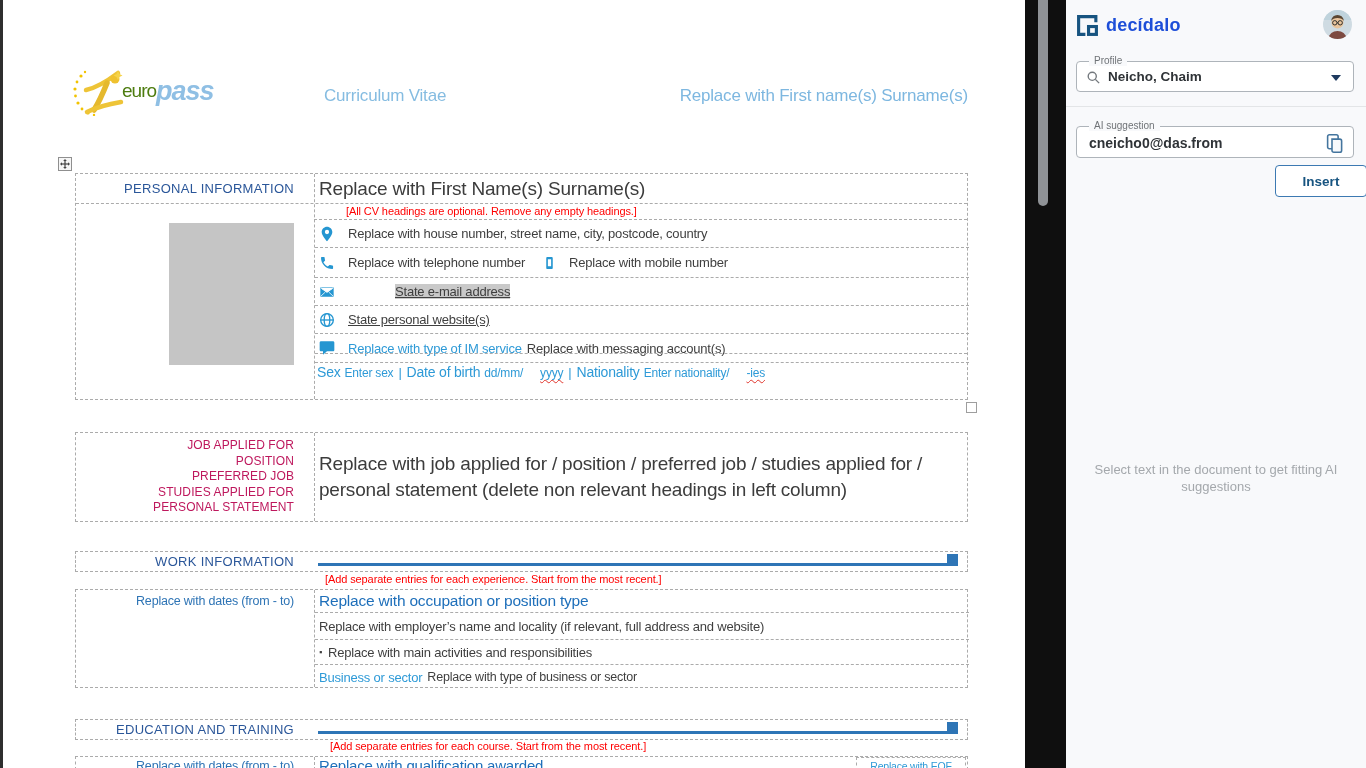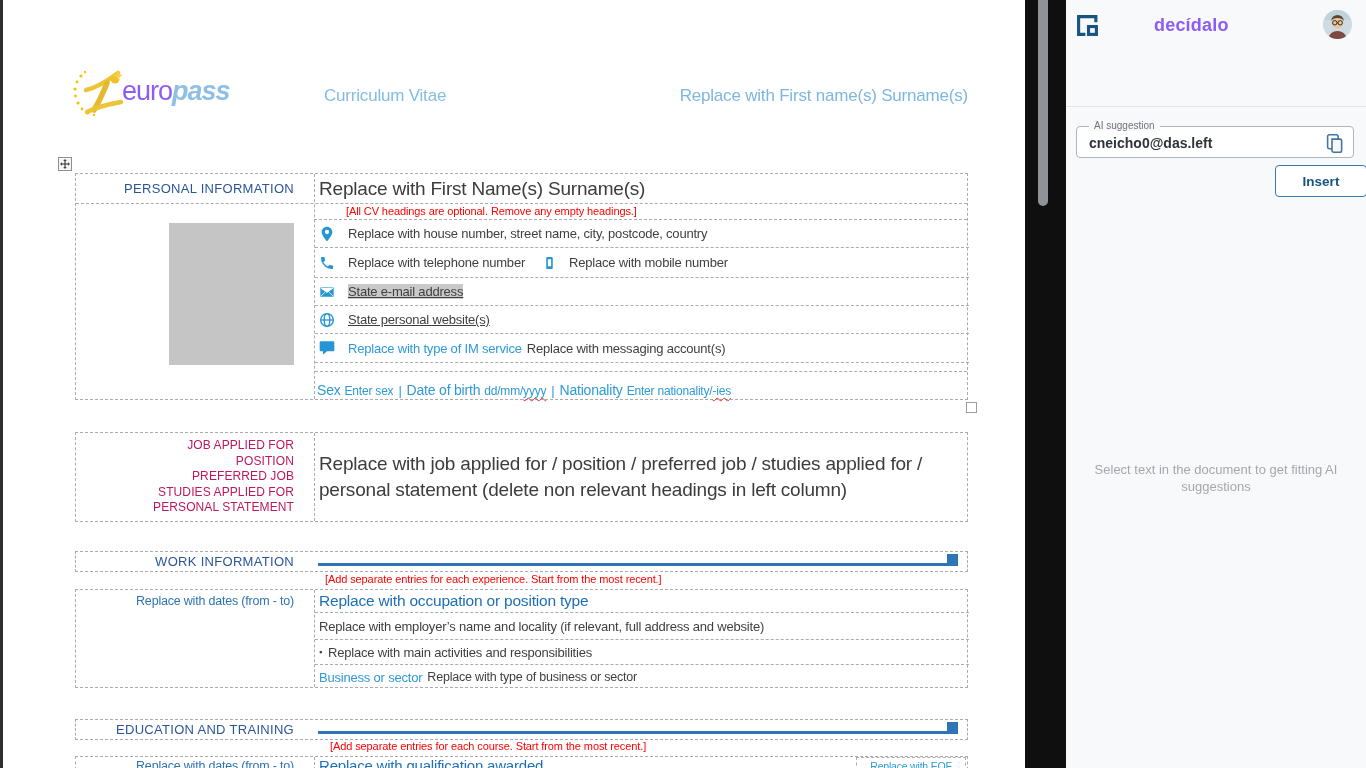--- a/index.html
+++ b/index.html
@@ -8,21 +8,21 @@
   .stage { position:relative; width:1366px; height:768px; }
 
   
   #doc { position:absolute; left:0; top:0; width:1025px; height:768px; background:#fff; overflow:hidden; letter-spacing:-0.2px; }
   .doc-left-edge { position:absolute; left:0; top:0; width:3px; height:768px; background:#2e2e2e; }
   .dashed { border:1px dashed #ababab; }
   .dash-b { border-bottom:1px dashed #ababab; }
 
   
   .logo-row { position:absolute; left:72px; top:66px; display:flex; align-items:center; }
-  .logo-euro { font-size:27px; color:#8b5cf6; letter-spacing:-1px; margin-left:-8px; }
+  .logo-euro { font-size:19px; color:#4d7c0f; letter-spacing:-1px; margin-left:-8px; }
   .logo-pass { font-size:27px; color:#8fbfe4; font-weight:bold; font-style:italic; letter-spacing:-1px; }
   .cv-title { position:absolute; left:324px; top:86px; font-size:17px; color:#85bce1; }
   .hdr-name { position:absolute; left:600px; top:86px; width:368px; text-align:right; font-size:17px; color:#7db7e0; }
 
   
   .move-handle { position:absolute; left:58px; top:157px; width:14px; height:14px; background:#f6f6f6; border:1px solid #8f8f8f; display:flex; align-items:center; justify-content:center; }
   .resize-handle { position:absolute; left:966px; top:402px; width:11px; height:11px; background:#fff; border:1px solid #9e9e9e; }
 
   
   .tbl { position:absolute; left:75px; width:893px; }
@@ -34,25 +34,25 @@
   .full-line { position:absolute; left:0; right:0; top:29px; border-top:1px dashed #ababab; }
   .red-note { color:#ff0000; font-size:11px; letter-spacing:-0.1px; }
   .pi-note { position:absolute; left:270px; top:31px; }
   .pi-note-line { position:absolute; left:238px; right:0; top:45px; border-top:1px dashed #ababab; }
   .photo { position:absolute; left:93px; top:49px; width:125px; height:142px; background:#c5c5c5; }
   .crow { position:absolute; left:239px; width:654px; display:flex; align-items:center; padding-left:4px; font-size:13px; color:#3f3f3f; }
   .crow .ic { width:16px; height:16px; flex:0 0 16px; margin-right:13px; }
   .hl { background:#c9c9c9; text-decoration:underline; }
   .ul { text-decoration:underline; }
   .lblue { color:#2e9ad7; }
-  .sexrow { position:absolute; left:239px; right:0; top:197px; height:32px; border-top:1px dashed #ababab; display:flex; align-items:flex-end; padding:0 0 5px 2px; color:#2e9ad7; white-space:nowrap; }
+  .sexrow { position:absolute; left:239px; right:0; top:179px; height:32px; border-top:1px dashed #ababab; display:flex; align-items:flex-end; padding:0 0 5px 2px; color:#2e9ad7; white-space:nowrap; }
   .sexrow .lbl { font-size:14px; }
   .sexrow .val { font-size:12px; margin-left:4px; }
   .sexrow .sep { font-size:13px; margin:0 5px; }
-  .wavy { text-decoration:underline; text-decoration-style:wavy; text-decoration-color:#e0342b; text-decoration-thickness:1px; text-underline-offset:2px; }
+  .wavy { text-decoration:underline; text-decoration-style:wavy; text-decoration-color:#e0342b; text-decoration-thickness:1px; text-underline-offset:2px;margin-left:17px; }
 
   
   #job { top:432px; height:90px; }
   .job-left { position:absolute; left:0; top:0; width:238px; height:100%; display:flex; flex-direction:column; justify-content:center; align-items:flex-end; padding-right:20px; }
   .job-left div { font-size:12px; line-height:15.5px; color:#be185d; letter-spacing:0.1px; }
   .job-body { position:absolute; left:239px; top:0; width:652px; height:100%; display:flex; align-items:center; padding-left:4px; font-size:19px; line-height:26px; color:#3c3c3c; }
 
   
   .sec-row { position:absolute; left:75px; width:893px; height:21px; border:1px dashed #ababab; }
   .sec-row .label { position:absolute; left:0; top:0; width:238px; height:100%; display:flex; align-items:center; justify-content:flex-end; padding-right:20px; }
@@ -73,21 +73,21 @@
   .eqf { position:absolute; left:780px; top:0; width:110px; height:14px; border:1px dashed #ababab; border-bottom:none; text-align:center; font-size:10.5px; color:#2e9ad7; padding-top:2px; }
 
   .note-abs { position:absolute; }
 
   
   #scrollstrip { position:absolute; left:1025px; top:0; width:41px; height:768px; background:#0f0f0f; }
   #scrollthumb { position:absolute; left:13px; top:0; width:10px; height:206px; background:#8f9296; border-radius:0 0 5px 5px; }
 
   
   #sidebar { position:absolute; left:1066px; top:0; width:300px; height:768px; background:#f8f9fb; }
-  .brand-text { position:absolute; left:40px; top:15px; font-size:18px; font-weight:600; color:#8b5cf6; letter-spacing:0.2px;margin-left:48px; }
+  .brand-text { position:absolute; left:40px; top:15px; font-size:18px; font-weight:600; color:#1d4ed8; letter-spacing:0.2px; }
   .avatar { position:absolute; left:257px; top:10px; width:29px; height:29px; border-radius:50%; overflow:hidden; }
   .field { position:absolute; left:10px; background:#fff; border:1px solid #aeb4ba; border-radius:4px; }
   .field-label { position:absolute; left:12px; top:-7px; font-size:10px; color:#6f7377; background:#f8f9fb; padding:0 5px; }
   #profile-field { top:61px; width:278px; height:31px; }
   .profile-value { position:absolute; left:31px; top:7px; font-size:13.5px; font-weight:600; color:#2f3337; }
   .caret { position:absolute; right:12px; top:13px; width:0; height:0; border-left:5px solid transparent; border-right:5px solid transparent; border-top:6px solid #1e3a5f; }
   .divider { position:absolute; left:0; top:106px; width:300px; height:1px; background:#e3e5e7; }
   #ai-field { top:126px; width:278px; height:32px; }
   .ai-value { position:absolute; left:12px; top:8px; font-size:14px; font-weight:600; color:#2f3337; }
   .copy-btn { position:absolute; right:7px; top:6px; width:21px; height:21px; cursor:pointer; }
@@ -167,21 +167,21 @@
         <svg class="ic" viewBox="0 0 24 24">
           <path fill="#2596d1" d="M6.6 10.8c1.4 2.8 3.8 5.2 6.6 6.6l2.2-2.2c.3-.3.7-.4 1-.2 1.2.4 2.4.6 3.7.6.6 0 1 .4 1 1V20c0 .6-.4 1-1 1C10.6 21 3 13.4 3 4c0-.6.4-1 1-1h3.5c.6 0 1 .4 1 1 0 1.3.2 2.5.6 3.7.1.3 0 .7-.2 1l-2.3 2.1z"></path>
         </svg>
         <span>Replace with telephone number</span>
         <svg class="ic" style="margin-left:18px; width:13px; flex-basis:13px;" viewBox="0 0 24 24">
           <path fill="#2596d1" d="M16 1H8C6.9 1 6 1.9 6 3v18c0 1.1.9 2 2 2h8c1.1 0 2-.9 2-2V3c0-1.1-.9-2-2-2zm-1 17H9V5h6v13z"></path>
         </svg>
         <span>Replace with mobile number</span>
       </div>
 
-      <div class="crow dash-b" style="top:104px; height:28px;">
+      <div class="crow dash-b" style="top:104px; height:28px;gap:47px;">
         <svg class="ic" viewBox="0 0 24 24">
           <path fill="#2596d1" d="M22 5H2v14h20V5zm-2 2.4L12 13 4 7.4V6.2l8 5.6 8-5.6v1.2z"></path>
           <path fill="#fff" d="M2.5 5.5l9.5 6.6 9.5-6.6M2.5 18.5l7-6.5M21.5 18.5l-7-6.5" stroke="#fff" stroke-width="1.2"></path>
         </svg>
         <span class="hl">State e-mail address</span>
       </div>
 
       <div class="crow dash-b" style="top:132px; height:28px;">
         <svg class="ic" viewBox="0 0 24 24">
           <g fill="none" stroke="#2596d1" stroke-width="2">
@@ -288,26 +288,37 @@
         <path d="M8,11 q1,-6 6.5,-6 q5.5,0 6.5,6 q-2,-3 -6.5,-3 q-4.5,0 -6.5,3z" fill="#5a4632"></path>
         <g fill="none" stroke="#30302e" stroke-width="1">
           <circle cx="11.8" cy="12.8" r="2.2"></circle>
             <circle cx="17.2" cy="12.8" r="2.2"></circle>
             <path d="M14,12.8 h1"></path>
         </g>
         <path d="M5,29 q2,-8 9.5,-8 q7.5,0 9.5,8z" fill="#7d4a41"></path>
       </svg>
     </div>
 
+    <div id="profile-field" class="field">
+      <span class="field-label">Profile</span>
+      <svg class="search-ic" width="15" height="15" viewBox="0 0 24 24">
+        <g fill="none" stroke="#73787d" stroke-width="2.2">
+          <circle cx="10" cy="10" r="6.5"></circle>
+            <path d="M15 15 L21 21"></path>
+        </g>
+      </svg>
+      <span class="profile-value">Neicho, Chaim</span>
+      <span class="caret"></span>
+    </div>
 
     <div class="divider"></div>
 
     <div id="ai-field" class="field">
       <span class="field-label">AI suggestion</span>
-      <span class="ai-value">cneicho0@das.left</span>
+      <span class="ai-value">cneicho0@das.from</span>
       <svg class="copy-btn" viewBox="0 0 24 24">
         <g fill="none" stroke="#44759e" stroke-width="1.8">
           <rect x="3" y="2" width="12" height="16" rx="2"></rect>
           <path d="M8 7 h9 a2,2 0 0 1 2,2 v11 a2,2 0 0 1 -2,2 h-7 a2,2 0 0 1 -2,-2 z" fill="#f8f9fb"></path>
         </g>
       </svg>
     </div>
 
     <button id="insert-btn">Insert</button>
 

